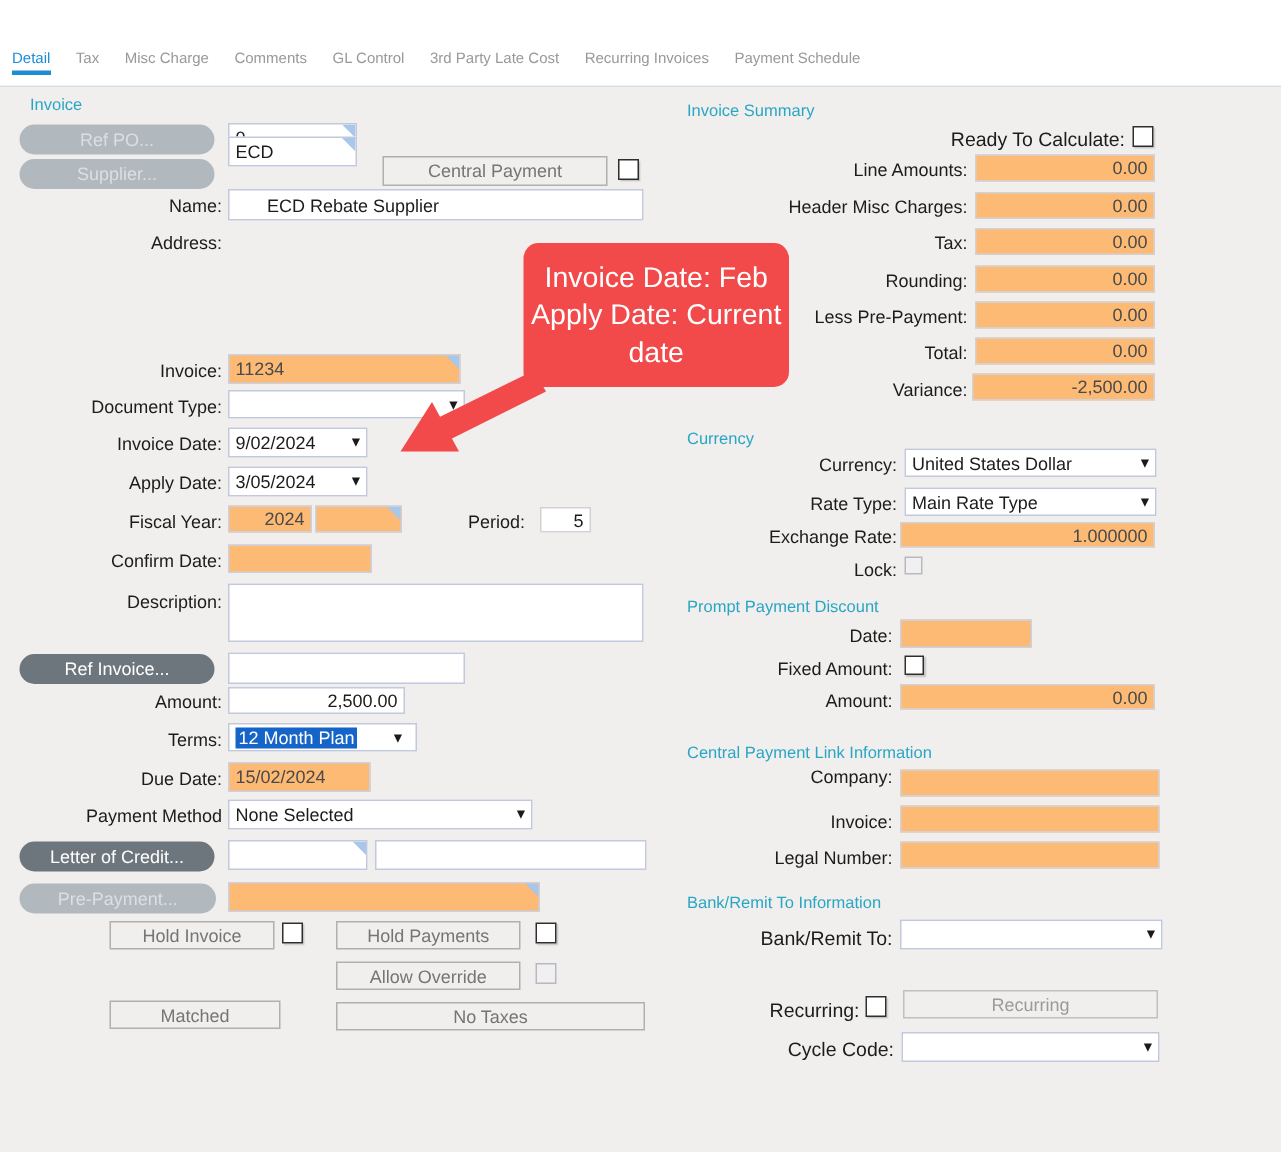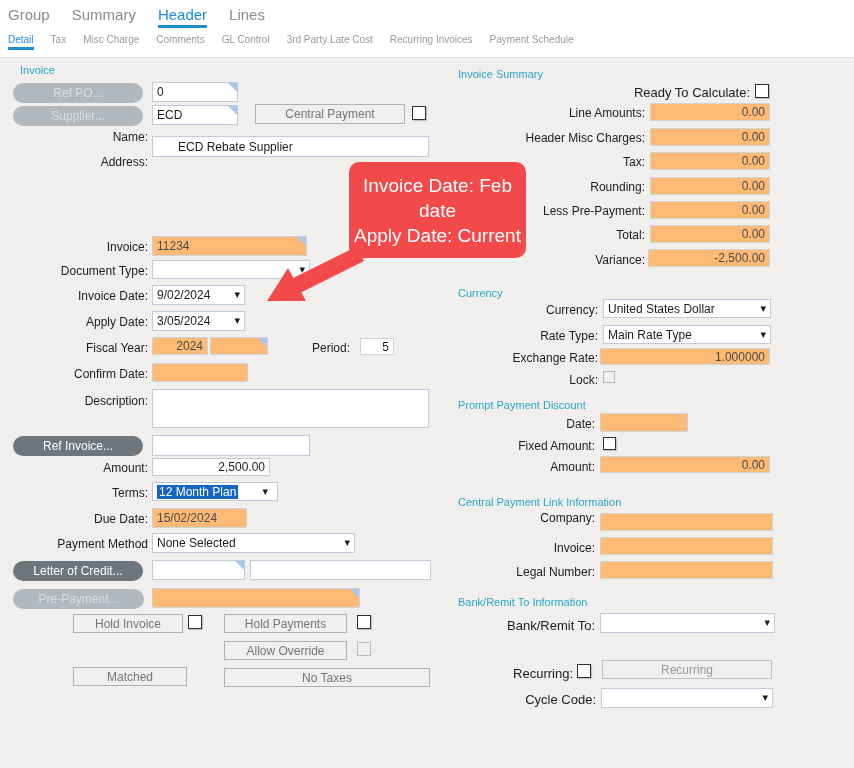--- a/index.html
+++ b/index.html
@@ -48,26 +48,20 @@
   
   .callout { position:absolute; left:349px; top:162px; width:177px; height:96px; background:#f24a4a; border-radius:10px; color:#ffffff; font-size:19px; line-height:25px; text-align:center; display:flex; flex-direction:column; justify-content:center; z-index:40; }
   #arrow { position:absolute; left:0; top:0; z-index:39; pointer-events:none; }
 </style>
 </head>
 <body>
 
 <div id="app">
 
   <div class="hdr">
-    <div class="tabs tabs1">
-      <div class="tab">Group</div>
-      <div class="tab">Summary</div>
-      <div class="tab active">Header</div>
-      <div class="tab">Lines</div>
-    </div>
     <div class="tabs tabs2">
       <div class="tab active">Detail</div>
       <div class="tab">Tax</div>
       <div class="tab">Misc Charge</div>
       <div class="tab">Comments</div>
       <div class="tab">GL Control</div>
       <div class="tab">3rd Party Late Cost</div>
       <div class="tab">Recurring Invoices</div>
       <div class="tab">Payment Schedule</div>
     </div>
@@ -75,29 +69,29 @@
 
   <div class="cap" style="left:20px;top:64px;">Invoice</div>
 
   <div class="dbtn xbtn" style="left:13px;top:83px;width:130px;height:20px;">Ref PO...</div>
   <div class="field" style="left:152px;top:82px;width:86px;height:20px;">
     <span class="tri"></span>
     <span class="val">0</span>
   </div>
 
   <div class="dbtn xbtn" style="left:13px;top:106px;width:130px;height:20px;">Supplier...</div>
-  <div class="field" style="left:152px;top:105px;width:86px;height:20px;">
+  <div class="field" style="left:152px;top:91px;width:86px;height:20px;">
     <span class="tri"></span>
     <span class="val">ECD</span>
   </div>
   <div class="fbtn" style="left:255px;top:104px;width:150px;height:20px;">Central Payment</div>
   <span class="cb" style="left:412px;top:106px;"></span>
 
   <div class="lbl" style="left:8px;top:130px;width:140px;">Name:</div>
-  <div class="field" style="left:152px;top:136px;width:277px;height:21px;padding-left:25px;">
+  <div class="field" style="left:152px;top:126px;width:277px;height:21px;padding-left:25px;">
     <span class="val">ECD Rebate Supplier</span>
   </div>
 
   <div class="lbl" style="left:8px;top:155px;width:140px;">Address:</div>
 
   <div class="lbl" style="left:8px;top:240px;width:140px;">Invoice:</div>
   <div class="field dis" style="left:152px;top:236px;width:155px;height:20px;">
     <span class="tri"></span>
     <span class="val">11234</span>
   </div>
@@ -283,17 +277,17 @@
   <div class="field combo" style="left:601px;top:688px;width:172px;height:20px;">
       <span class="val"></span>
     </div>
 
   <svg id="arrow" width="854" height="768">
     <polygon points="356,247 364,261 296,295 289,280" fill="#f24a4a"></polygon>
     <polygon points="288,268 306,301 267,301" fill="#f24a4a"></polygon>
   </svg>
   <div class="callout">
     <div>Invoice Date: Feb</div>
+    <div>Apply Date: Current</div>
     <div>date</div>
-    <div>Apply Date: Current</div>
   </div>
 
 </div>
 
 </body></html>

